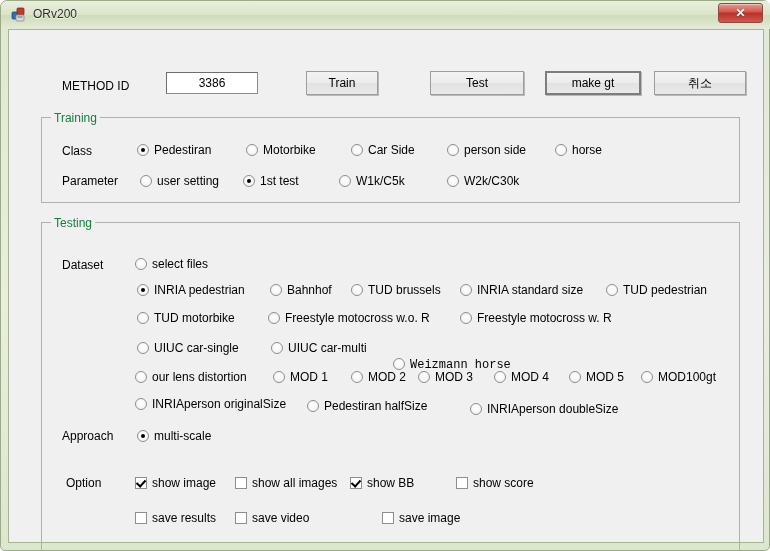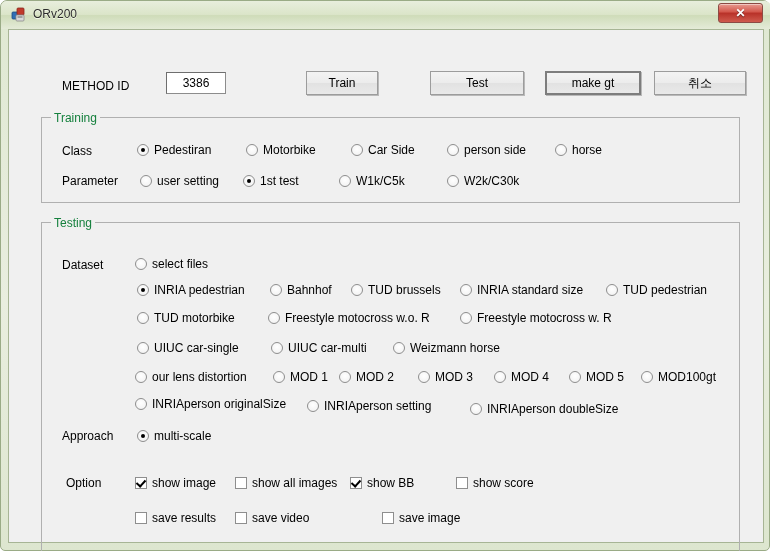--- a/index.html
+++ b/index.html
@@ -84,21 +84,21 @@
     position: absolute;
     font-size: 12px;
     color: #000;
     white-space: nowrap;
   }
   #method-id-label { left: 53px; top: 49px; text-align: right; }
 
   #method-id-input {
     position: absolute;
     left: 157px; top: 42px;
-    width: 60px; height: 22px;
+    width: 92px; height: 22px;
     box-sizing: border-box;
     background: #ffffff;
     border: 1px solid #8c8c8c;
     border-top-color: #6e6e6e;
     border-left-color: #6e6e6e;
     font-family: "Liberation Sans", sans-serif;
     font-size: 12px;
     text-align: center;
     line-height: 20px;
     color: #000;
@@ -302,51 +302,51 @@
     <div class="opt" style="left:259px; top:281px;">
       <span class="radio-mark"></span><span>Freestyle motocross w.o. R</span>
     </div>
 
     <div class="opt" style="left:128px; top:311px;">
       <span class="radio-mark"></span><span>UIUC car-single</span>
     </div>
     <div class="opt" style="left:262px; top:311px;">
       <span class="radio-mark"></span><span>UIUC car-multi</span>
     </div>
-    <div class="opt" style="left:384px; top:311px;">
+    <div class="opt" style="left:384px; top:328px;font-family:Liberation Mono, monospace;">
       <span class="radio-mark"></span><span>Weizmann horse</span>
     </div>
 
     <div class="opt" style="left:126px; top:340px;">
       <span class="radio-mark"></span><span>our lens distortion</span>
     </div>
     <div class="opt" style="left:264px; top:340px;">
       <span class="radio-mark"></span><span>MOD 1</span>
     </div>
-    <div class="opt" style="left:330px; top:340px;">
+    <div class="opt" style="left:342px; top:340px;">
       <span class="radio-mark"></span><span>MOD 2</span>
     </div>
     <div class="opt" style="left:409px; top:340px;">
       <span class="radio-mark"></span><span>MOD 3</span>
     </div>
     <div class="opt" style="left:485px; top:340px;">
       <span class="radio-mark"></span><span>MOD 4</span>
     </div>
     <div class="opt" style="left:560px; top:340px;">
       <span class="radio-mark"></span><span>MOD 5</span>
     </div>
     <div class="opt" style="left:632px; top:340px;">
       <span class="radio-mark"></span><span>MOD100gt</span>
     </div>
 
     <div class="opt" style="left:126px; top:367px;">
       <span class="radio-mark"></span><span>INRIAperson originalSize</span>
     </div>
     <div class="opt" style="left:298px; top:369px;">
-      <span class="radio-mark"></span><span>INRIAperson setting</span>
+      <span class="radio-mark"></span><span>Pedestiran halfSize</span>
     </div>
     <div class="opt" style="left:461px; top:372px;">
       <span class="radio-mark"></span><span>INRIAperson doubleSize</span>
     </div>
 
     <div class="label-static" id="lbl-approach">Approach</div>
     <div class="opt" style="left:128px; top:399px;">
       <span class="radio-mark checked"></span><span>multi-scale</span>
     </div>
 

